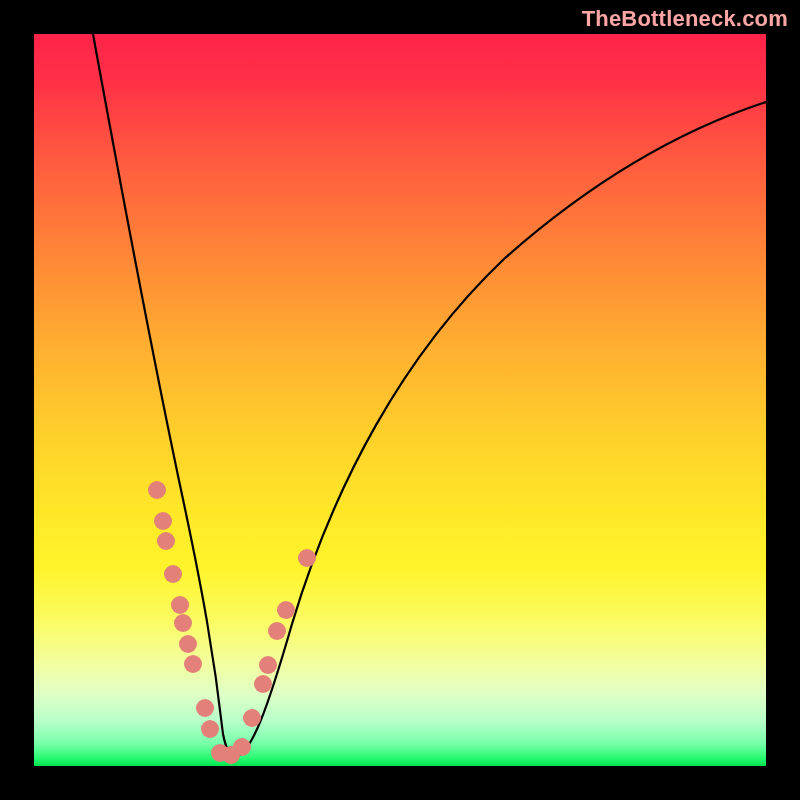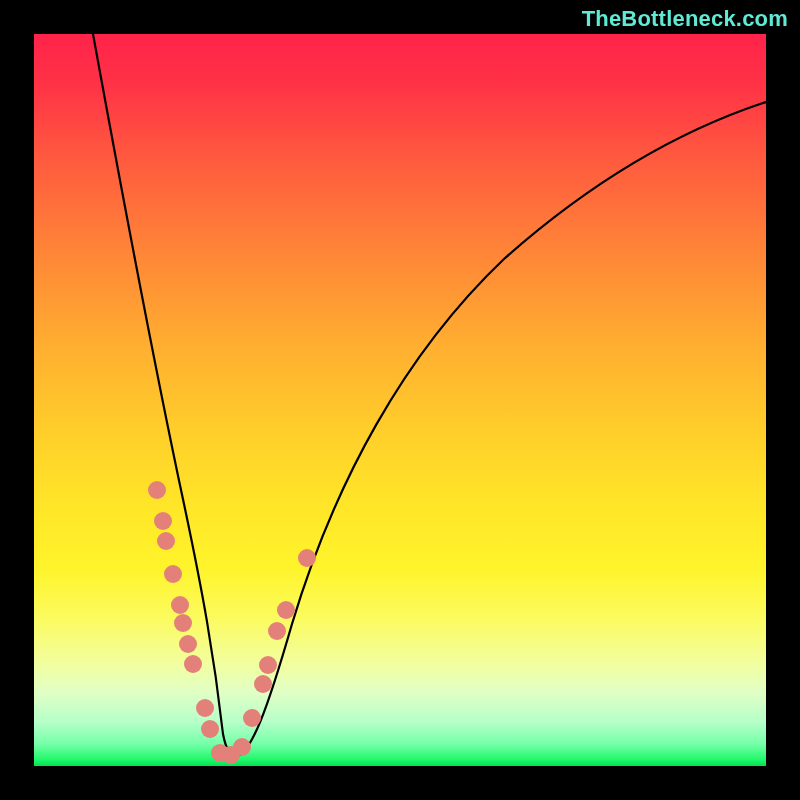--- a/index.html
+++ b/index.html
@@ -41,21 +41,21 @@
       #00e34f 100%
     );
   }
   .watermark {
     position: absolute;
     top: 6px;
     right: 12px;
     font-family: Arial, Helvetica, sans-serif;
     font-size: 22px;
     font-weight: 600;
-    color: #5eead4;
+    color: #fca5a5;
     letter-spacing: 0.2px;
   }
   svg.curve {
     position: absolute;
     top: 0; left: 0;
     width: 732px;
     height: 732px;
   }
   .dot {
     fill: #e38079;

